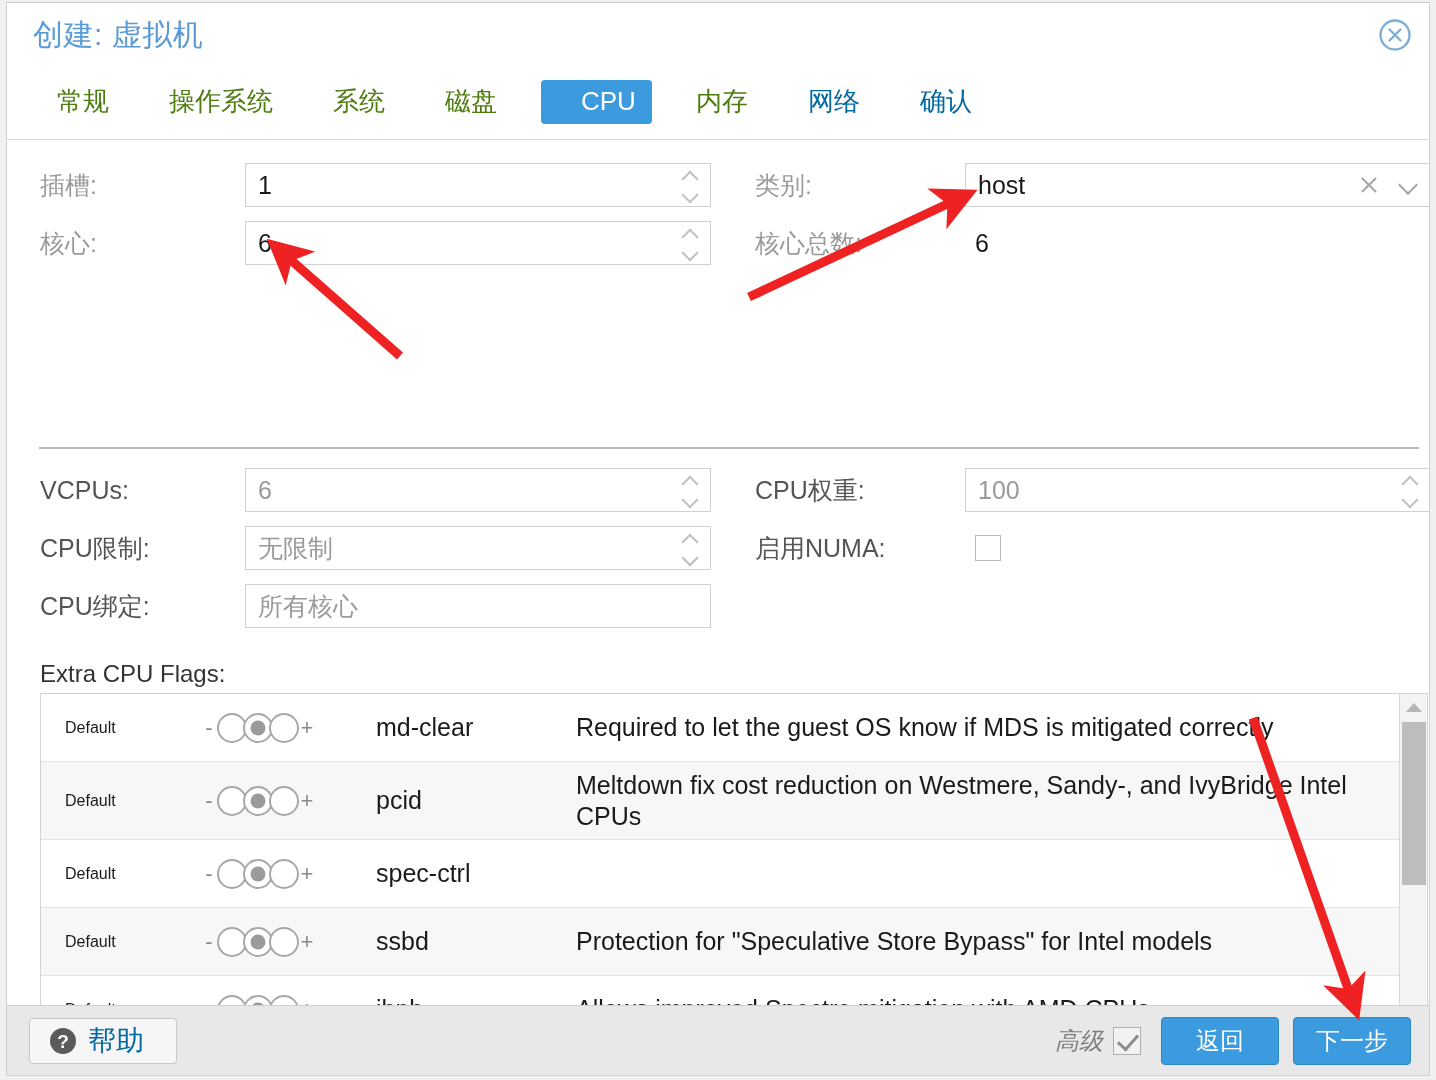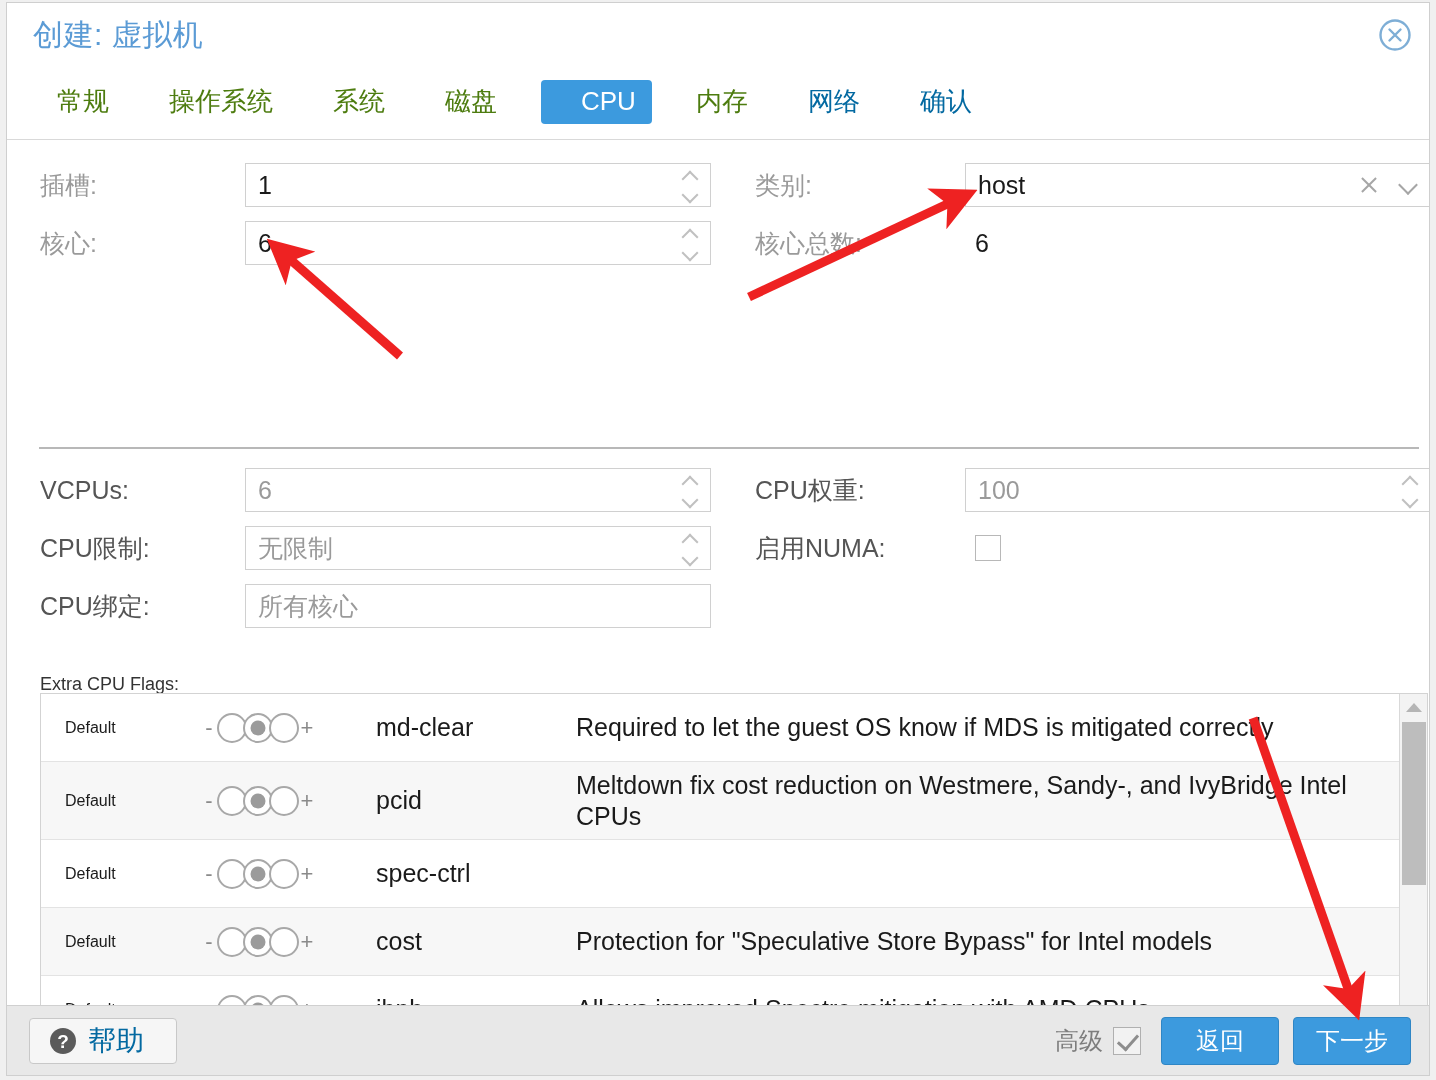--- a/index.html
+++ b/index.html
@@ -208,22 +208,22 @@
     right: 10px;
     top: 307px;
     height: 2px;
     background: #b8b8b8;
   }
 
   
   #flags-label {
     position: absolute;
     left: 33px;
-    top: 534px;
-    font-size: 18px;
+    top: 520px;
+    font-size: 24px;
     color: #333333;
   }
   #flags-panel {
     position: absolute;
     left: 33px;
     top: 553px;
     width: 1388px;
     height: 400px;
     border: 1px solid #d3d3d3;
     box-sizing: border-box;
@@ -398,20 +398,21 @@
     display: flex;
     align-items: center;
     gap: 14px;
   }
   #adv-wrap {
     display: flex;
     align-items: center;
     gap: 10px;
     margin-right: 6px;
     cursor: pointer;
+    font-style: italic;
   }
   #adv-label {
     font-size: 24px;
     color: #7d7d7d;
   }
   #adv-check {
     width: 28px; height: 28px;
     border: 1px solid #b0b0b0;
     background: #f2f2f2;
     box-sizing: border-box;
@@ -626,21 +627,21 @@
             <span class="tri">
               <span class="sgn">-</span>
               <span class="circles">
                 <span class="c"></span>
                 <span class="c on"></span>
                 <span class="c"></span>
               </span>
               <span class="sgn">+</span>
             </span>
           </div>
-          <div class="fc-name">cost</div>
+          <div class="fc-name">ssbd</div>
           <div class="fc-desc">Protection for "Speculative Store Bypass" for Intel models</div>
         </div>
 
         <div class="frow" style="min-height:68px;">
           <div class="fc-default">Default</div>
           <div class="fc-tri">
             <span class="tri">
               <span class="sgn">-</span>
               <span class="circles">
                 <span class="c"></span>

